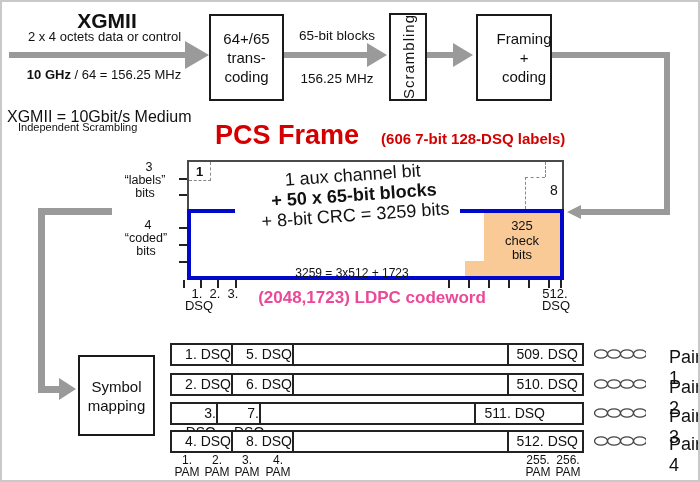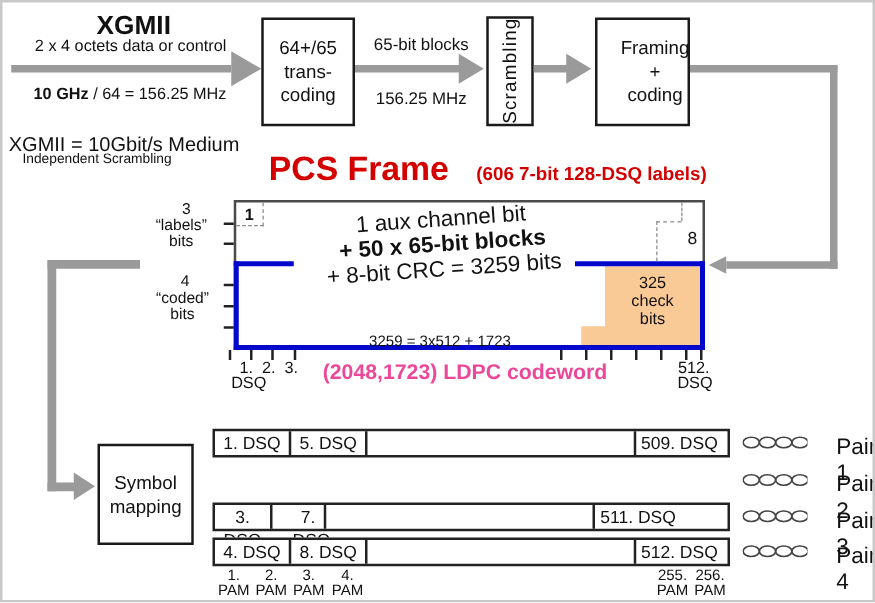--- a/index.html
+++ b/index.html
@@ -27,21 +27,21 @@
   .orange{position:absolute;background:#f9c996;}
   .tickL{position:absolute;width:8px;height:2px;background:#222;left:177px;}
   .tickB{position:absolute;width:2px;height:8px;background:#222;top:278px;}
   .dash-v{position:absolute;width:0;border-left:1px dashed #888;}
   .dash-h{position:absolute;height:0;border-top:1px dashed #888;}
   .small{font-size:12.5px;line-height:13px;}
   .axis{font-size:13px;line-height:13px;}
   .red{color:#d40000;}
   .blue{color:#ec4899;}
   .row{position:absolute;left:168px;width:414px;height:23px;border:2px solid #222;box-sizing:border-box;display:flex;background:#fff;}
-  .cell{font-size:14px;line-height:19px;text-align:center;box-sizing:border-box;}
+  .cell{font-size:14px;line-height:19px;text-align:right;box-sizing:border-box;}
   .cdiv{border-right:2px solid #222;}
   .pam{position:absolute;width:44px;text-align:center;font-size:12px;line-height:12px;}
   .pair{position:absolute;font-size:18px;margin-left:11px;}
 </style>
 </head>
 <body>
 
 <div class="canvas">
 
   <div class="abs ctr" style="left:40px;top:7px;width:130px;font-size:21px;font-weight:bold;">XGMII</div>
@@ -167,20 +167,26 @@
       <div>mapping</div>
     </div>
   </div>
 
   <div class="row" style="top:341px;">
     <div class="cell cdiv" style="width:61px;">1. DSQ</div>
     <div class="cell cdiv" style="width:61px;">5. DSQ</div>
     <div class="cell cdiv" style="width:215px;"></div>
     <div class="cell" style="width:69px;">509. DSQ</div>
   </div>
+  <div class="row" style="top:371px;">
+    <div class="cell cdiv" style="width:61px;">2. DSQ</div>
+    <div class="cell cdiv" style="width:61px;">6. DSQ</div>
+    <div class="cell cdiv" style="width:215px;"></div>
+    <div class="cell" style="width:69px;">510. DSQ</div>
+  </div>
   <div class="row" style="top:400px;">
     <div class="cell cdiv" style="width:46px;">3. DSQ</div>
     <div class="cell cdiv" style="width:43px;padding-left:16px;">7. DSQ</div>
     <div class="cell cdiv" style="width:215px;"></div>
     <div class="cell" style="width:69px;">511. DSQ</div>
   </div>
   <div class="row" style="top:428px;">
     <div class="cell cdiv" style="width:61px;">4. DSQ</div>
     <div class="cell cdiv" style="width:61px;">8. DSQ</div>
     <div class="cell cdiv" style="width:215px;"></div>

